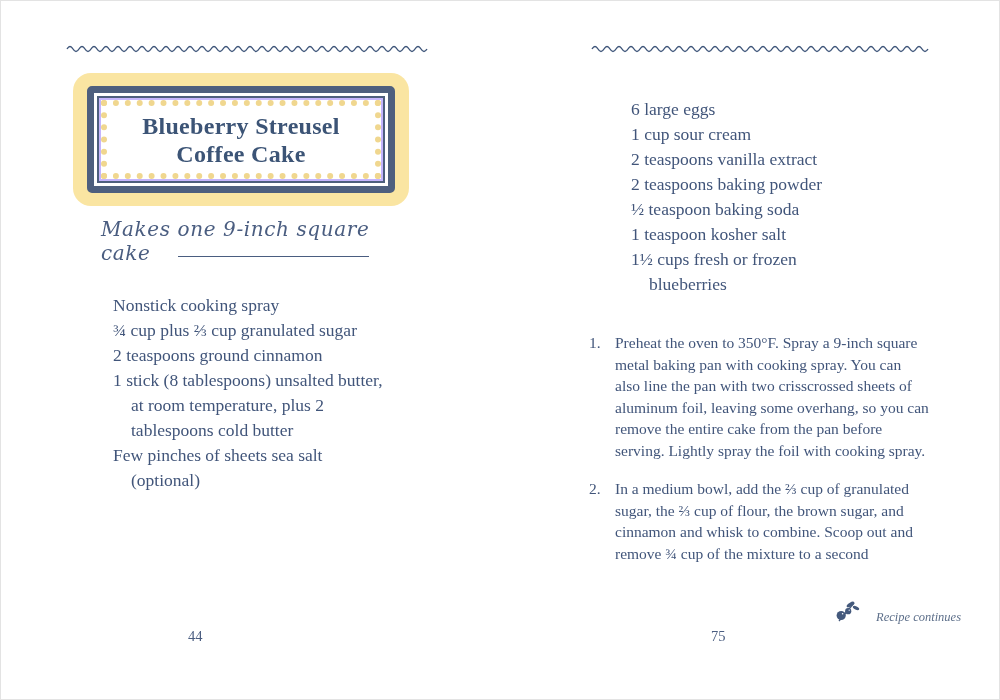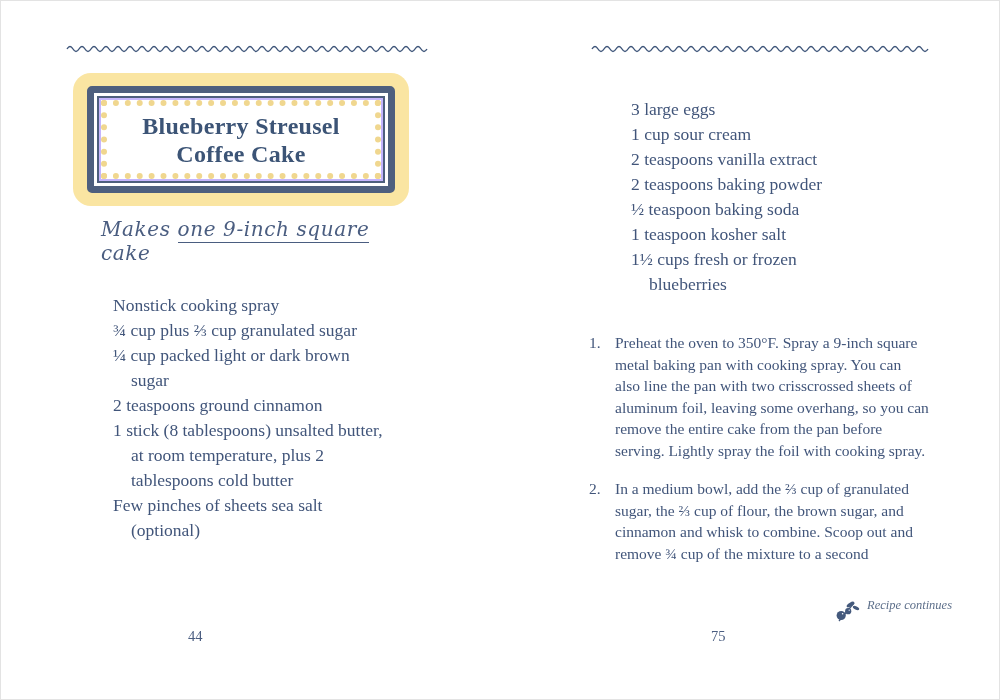--- a/index.html
+++ b/index.html
@@ -60,21 +60,21 @@
   .yield-note {
     position: absolute; left: 100px; top: 216px; width: 310px;
     font-family: "DejaVu Serif", cursive;
     font-style: italic;
     font-size: 20px;
     letter-spacing: 0.6px;
     color: #4a5d80;
   }
   .yield-underline {
     border-bottom: 1.5px solid #4a5d80;
-    padding-bottom: 1px;
+    padding-bottom: 15px;
   }
 
   
   ul.ingredients {
     list-style: none; margin: 0; padding: 0;
     font-size: 17.5px; line-height: 25px;
     color: #41557a;
   }
   ul.ingredients li {
     padding-left: 18px; text-indent: -18px;
@@ -93,21 +93,21 @@
     font-size: 15.5px; line-height: 21.5px;
     color: #41557a;
     margin: 0 0 17px 0; padding: 0;
   }
   .steps .li-number { width: 26px; flex: 0 0 26px; }
   .steps .li-text   { flex: 1; }
 
   
   .continues {
     position: absolute; left: 832px; top: 597px;
-    display: flex; align-items: flex-start; gap: 7px;
+    display: flex; align-items: flex-end; gap: 16px;
   }
   .continues-label {
     font-style: italic;
     font-size: 12.5px;
     color: #5d6f8a;
     white-space: nowrap;
   }
 
   
   .folio {
@@ -136,30 +136,29 @@
       </div>
     </div>
   </div>
 </div>
 
 <div class="yield-note"><span>Makes </span><span class="yield-underline">one 9-inch square</span><span> cake</span></div>
 
 <ul class="ingredients ingredients-left">
     <li>Nonstick cooking spray</li>
     <li>¾ cup plus ⅔ cup granulated sugar</li>
-    <li>¼ cup packed light or dark brown sugar</li>
     <li>2 teaspoons ground cinnamon</li>
     <li>1 stick (8 tablespoons) unsalted butter, at room temperature, plus 2 tablespoons cold butter</li>
     <li>Few pinches of sheets sea salt (optional)</li>
   </ul>
 
 <div class="folio left">44</div>
 
 <ul class="ingredients ingredients-right">
-    <li>3 large eggs</li>
+    <li>6 large eggs</li>
     <li>1 cup sour cream</li>
     <li>2 teaspoons vanilla extract</li>
     <li>2 teaspoons baking powder</li>
     <li>½ teaspoon baking soda</li>
     <li>1 teaspoon kosher salt</li>
     <li>1½ cups fresh or frozen blueberries</li>
   </ul>
 
 <ol class="steps">
     <li>

